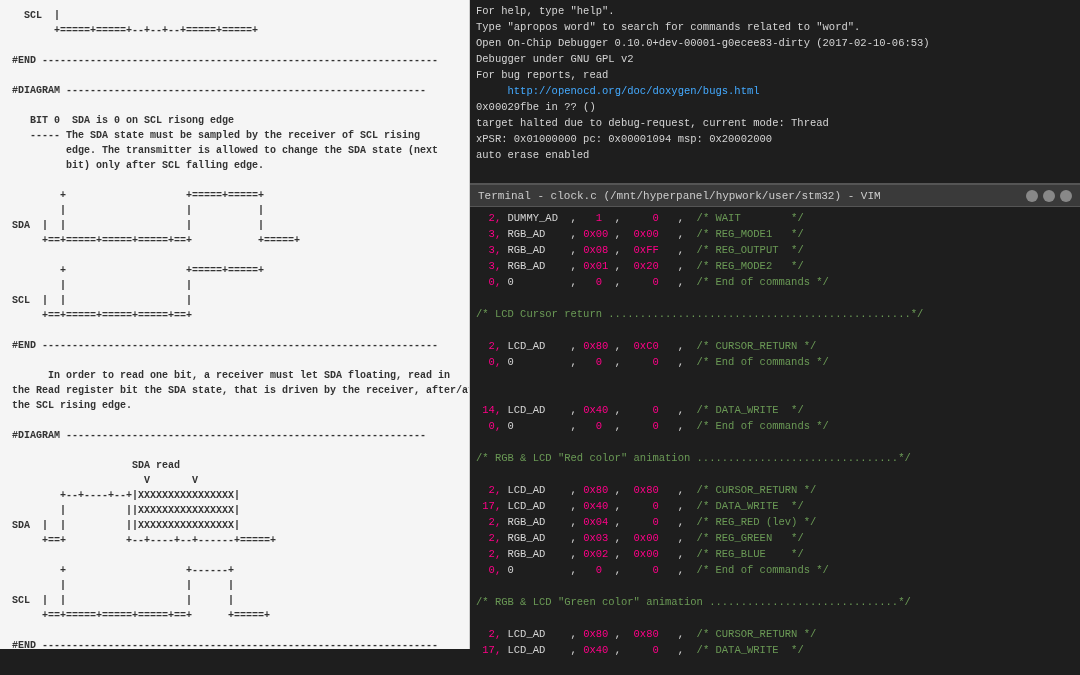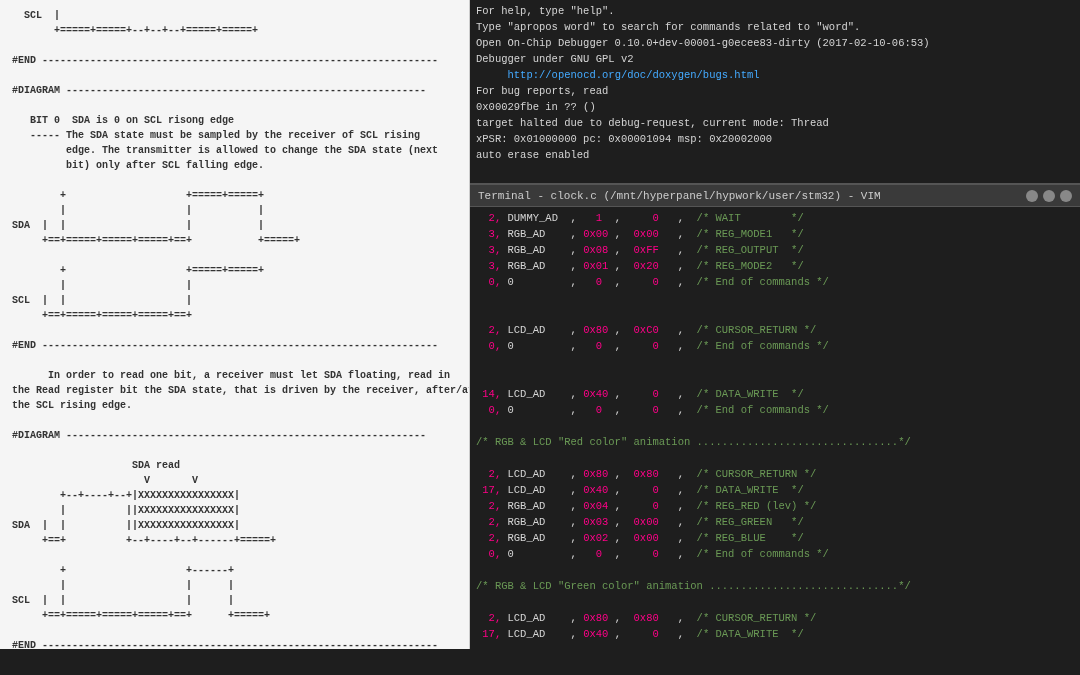--- a/index.html
+++ b/index.html
@@ -188,22 +188,22 @@
       In order to write byte(s) to an IC device, the master must firstly</div>
 </div>
 
 <div id="right-panel">
 
   <div id="gdb-terminal">
     <div class="vim-line"><span class="c-white">For help, type "help".</span></div>
     <div class="vim-line"><span class="c-white">Type "apropos word" to search for commands related to "word".</span></div>
     <div class="vim-line"><span class="c-white">Open On-Chip Debugger 0.10.0+dev-00001-g0ecee83-dirty (2017-02-10-06:53)</span></div>
     <div class="vim-line"><span class="c-white">Debugger under GNU GPL v2</span></div>
+    <div class="vim-line"><span class="c-white">For bug reports, read</span></div>
     <div class="vim-line"><span class="c-white">     <span class="c-link">http://openocd.org/doc/doxygen/bugs.html</span></span></div>
-    <div class="vim-line"><span class="c-white">For bug reports, read</span></div>
     <div class="vim-line"><span class="c-white">0x00029fbe in ?? ()</span></div>
     <div class="vim-line"><span class="c-white">target halted due to debug-request, current mode: Thread</span></div>
     <div class="vim-line"><span class="c-white">xPSR: 0x01000000 pc: 0x00001094 msp: 0x20002000</span></div>
     <div class="vim-line"><span class="c-white">auto erase enabled</span></div>
 
   </div>
 
   <div id="vim-terminal">
     <div id="vim-titlebar">
       <div class="title-left">
@@ -218,20 +218,21 @@
 
     <div id="vim-content">
 
       <div class="vim-line"><span style="color:#f08">  2,</span><span style="color:#d4d4d4"> DUMMY_AD  ,</span><span style="color:#f08">   1  </span><span style="color:#d4d4d4">,</span><span style="color:#f08">     0</span><span style="color:#d4d4d4">   ,</span><span style="color:#6a9955">  /* WAIT        */</span></div>
       <div class="vim-line"><span style="color:#f08">  3,</span><span style="color:#d4d4d4"> RGB_AD    ,</span><span style="color:#f08"> 0x00 </span><span style="color:#d4d4d4">,</span><span style="color:#f08">  0x00</span><span style="color:#d4d4d4">   ,</span><span style="color:#6a9955">  /* REG_MODE1   */</span></div>
       <div class="vim-line"><span style="color:#f08">  3,</span><span style="color:#d4d4d4"> RGB_AD    ,</span><span style="color:#f08"> 0x08 </span><span style="color:#d4d4d4">,</span><span style="color:#f08">  0xFF</span><span style="color:#d4d4d4">   ,</span><span style="color:#6a9955">  /* REG_OUTPUT  */</span></div>
       <div class="vim-line"><span style="color:#f08">  3,</span><span style="color:#d4d4d4"> RGB_AD    ,</span><span style="color:#f08"> 0x01 </span><span style="color:#d4d4d4">,</span><span style="color:#f08">  0x20</span><span style="color:#d4d4d4">   ,</span><span style="color:#6a9955">  /* REG_MODE2   */</span></div>
       <div class="vim-line"><span style="color:#f08">  0,</span><span style="color:#d4d4d4"> 0         ,</span><span style="color:#f08">   0  </span><span style="color:#d4d4d4">,</span><span style="color:#f08">     0</span><span style="color:#d4d4d4">   ,</span><span style="color:#6a9955">  /* End of commands */</span></div>
 
       <div class="vim-line section-comment"></div>
+      <div class="vim-line section-comment">/* LCD Cursor return ................................................*/</div>
       <div class="vim-line section-comment"></div>
       <div class="vim-line"><span style="color:#f08">  2,</span><span style="color:#d4d4d4"> LCD_AD    ,</span><span style="color:#f08"> 0x80 </span><span style="color:#d4d4d4">,</span><span style="color:#f08">  0xC0</span><span style="color:#d4d4d4">   ,</span><span style="color:#6a9955">  /* CURSOR_RETURN */</span></div>
       <div class="vim-line"><span style="color:#f08">  0,</span><span style="color:#d4d4d4"> 0         ,</span><span style="color:#f08">   0  </span><span style="color:#d4d4d4">,</span><span style="color:#f08">     0</span><span style="color:#d4d4d4">   ,</span><span style="color:#6a9955">  /* End of commands */</span></div>
 
       <div class="vim-line section-comment"></div>
       <div class="vim-line section-comment"></div>
       <div class="vim-line"><span style="color:#f08"> 14,</span><span style="color:#d4d4d4"> LCD_AD    ,</span><span style="color:#f08"> 0x40 </span><span style="color:#d4d4d4">,</span><span style="color:#f08">     0</span><span style="color:#d4d4d4">   ,</span><span style="color:#6a9955">  /* DATA_WRITE  */</span></div>
       <div class="vim-line"><span style="color:#f08">  0,</span><span style="color:#d4d4d4"> 0         ,</span><span style="color:#f08">   0  </span><span style="color:#d4d4d4">,</span><span style="color:#f08">     0</span><span style="color:#d4d4d4">   ,</span><span style="color:#6a9955">  /* End of commands */</span></div>
 
       <div class="vim-line section-comment"></div>

